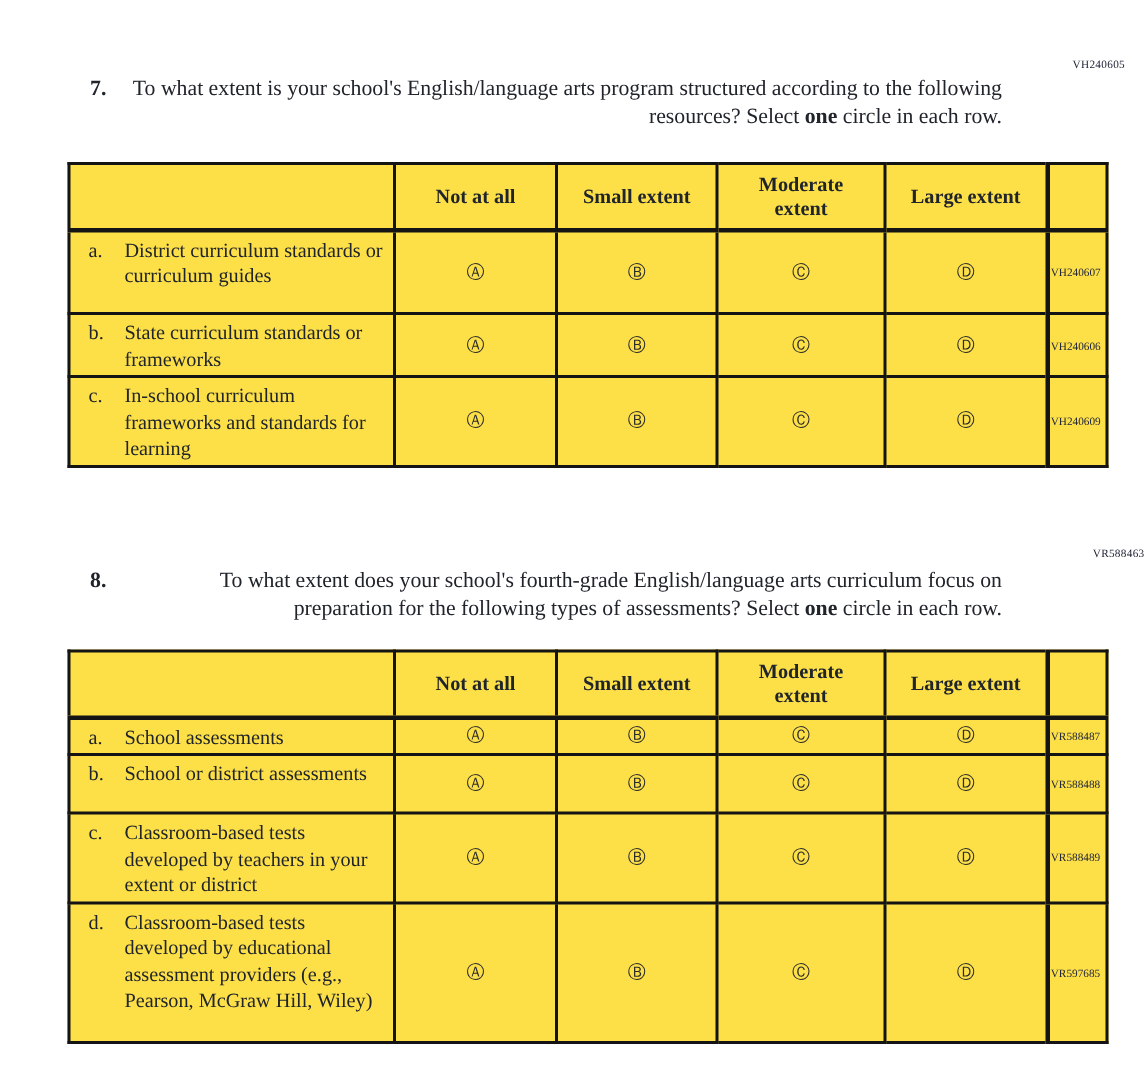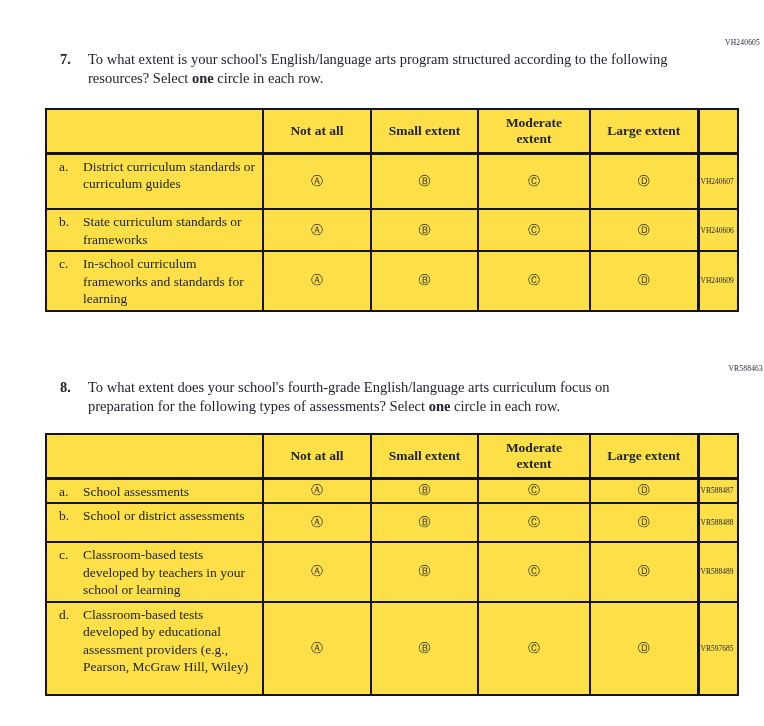--- a/index.html
+++ b/index.html
@@ -7,21 +7,21 @@
     position:relative;width:764px;height:726px;background:#ffffff;
     font-family:"Liberation Serif",serif;color:#20242b;overflow:hidden;
   }
   .qcode{
     position:absolute;font-size:7.5px;letter-spacing:.2px;color:#23263a;
   }
   .qtext{
     position:absolute;display:flex;font-size:14.5px;line-height:19px;color:#20242b;
   }
   .qnum{font-weight:bold;width:28px;flex:none;}
-  .qbody{flex:1;}
+  .qbody{flex:1;text-align:right;}
   table.grid{
     position:absolute;border-collapse:collapse;table-layout:fixed;background:#fde047;
   }
   table.grid, table.grid td, table.grid th{border:2px solid #141414;}
   table.grid thead th{
     border-bottom:3px solid #141414;
     font-size:13.5px;font-weight:bold;text-align:center;vertical-align:middle;line-height:16px;
     padding:2px 0;
   }
   .hdr-span{display:inline-block;max-width:78px;}
@@ -39,21 +39,21 @@
     font-size:7.5px;text-align:left;vertical-align:middle;
     border-left:3px solid #141414 !important;color:#23263a;
     padding:0 1px;
   }
 </style>
 </head>
 <body>
 
 <div class="page">
 
-  <span class="qcode" style="top:38px;right:4px;">VH240605</span>
+  <span class="qcode" style="top:38px;right:14px;">VH240605</span>
 
   <div class="qtext" style="left:60px;top:50px;width:608px;">
     <span class="qnum">7.</span>
     <span class="qbody"><span>To what extent is your school's English/language arts program structured according to the following resources? Select </span><b>one</b><span> circle in each row.</span></span>
   </div>
 
   <table class="grid" style="left:45px;top:108px;">
     <colgroup>
       <col style="width:217px">
         <col style="width:108px">
@@ -165,21 +165,21 @@
         <td class="opt-cell">Ⓐ</td>
         <td class="opt-cell">Ⓑ</td>
         <td class="opt-cell">Ⓒ</td>
         <td class="opt-cell">Ⓓ</td>
         <td class="code-cell">VR588488</td>
       </tr>
       <tr style="height:57px;">
         <td class="label-cell">
           <span class="label-flex">
               <span class="letter">c.</span>
-              <span class="lbl">Classroom-based tests developed by teachers in your school or learning</span>
+              <span class="lbl">Classroom-based tests developed by teachers in your extent or district</span>
             </span>
         </td>
         <td class="opt-cell">Ⓐ</td>
         <td class="opt-cell">Ⓑ</td>
         <td class="opt-cell">Ⓒ</td>
         <td class="opt-cell">Ⓓ</td>
         <td class="code-cell">VR588489</td>
       </tr>
       <tr style="height:93px;">
         <td class="label-cell">

